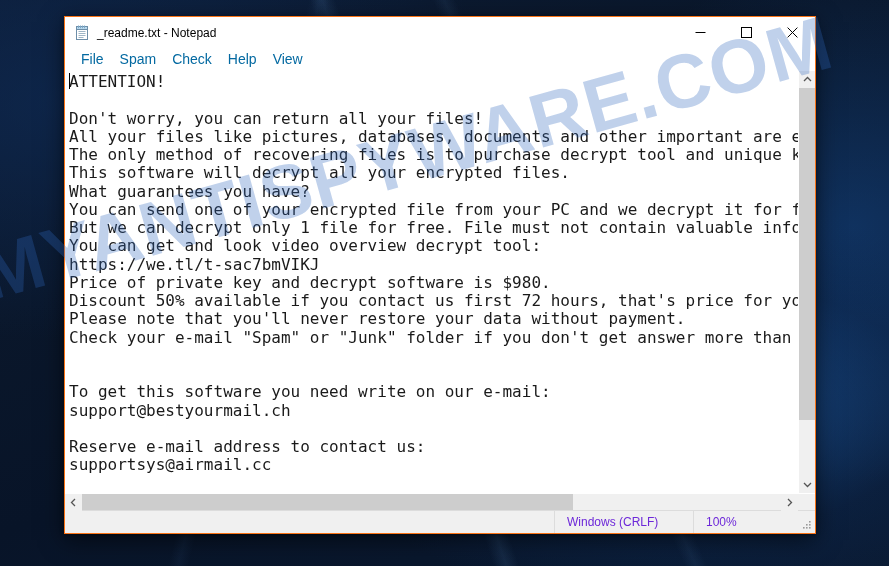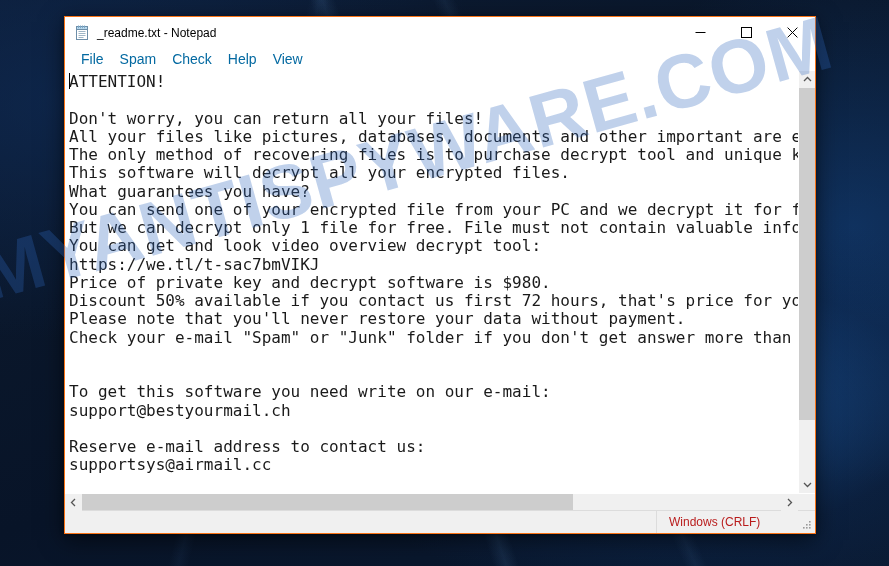--- a/index.html
+++ b/index.html
@@ -233,21 +233,21 @@
 
   
   .statusbar {
     height: 23px;
     flex: 0 0 23px;
     background: #f0f0f0;
     border-top: 1px solid #dcdcdc;
     display: flex;
     align-items: stretch;
     font-size: 12px;
-    color: #b91c1c;
+    color: #6d28d9;
   }
   .sb-spacer { flex: 1 1 auto; }
   .sb-cell {
     display: flex;
     align-items: center;
     padding-left: 12px;
     border-left: 1px solid #dcdcdc;
     white-space: nowrap;
   }
   .sb-cell.enc   { width: 139px; }
@@ -381,20 +381,21 @@
           </svg>
         </div>
       </div>
       <div class="hs-corner"></div>
     </div>
   </div>
 
   <div class="statusbar">
     <div class="sb-spacer"></div>
     <div class="sb-cell enc">Windows (CRLF)</div>
+    <div class="sb-cell zoom">100%</div>
     <div class="grip">
       <svg width="11" height="11" viewBox="0 0 11 11">
         <g fill="#9a9a9a">
           <rect x="8" y="2" width="1.6" height="1.6"></rect>
           <rect x="5" y="5" width="1.6" height="1.6"></rect>
             <rect x="8" y="5" width="1.6" height="1.6"></rect>
           <rect x="2" y="8" width="1.6" height="1.6"></rect>
             <rect x="5" y="8" width="1.6" height="1.6"></rect>
             <rect x="8" y="8" width="1.6" height="1.6"></rect>
         </g>

